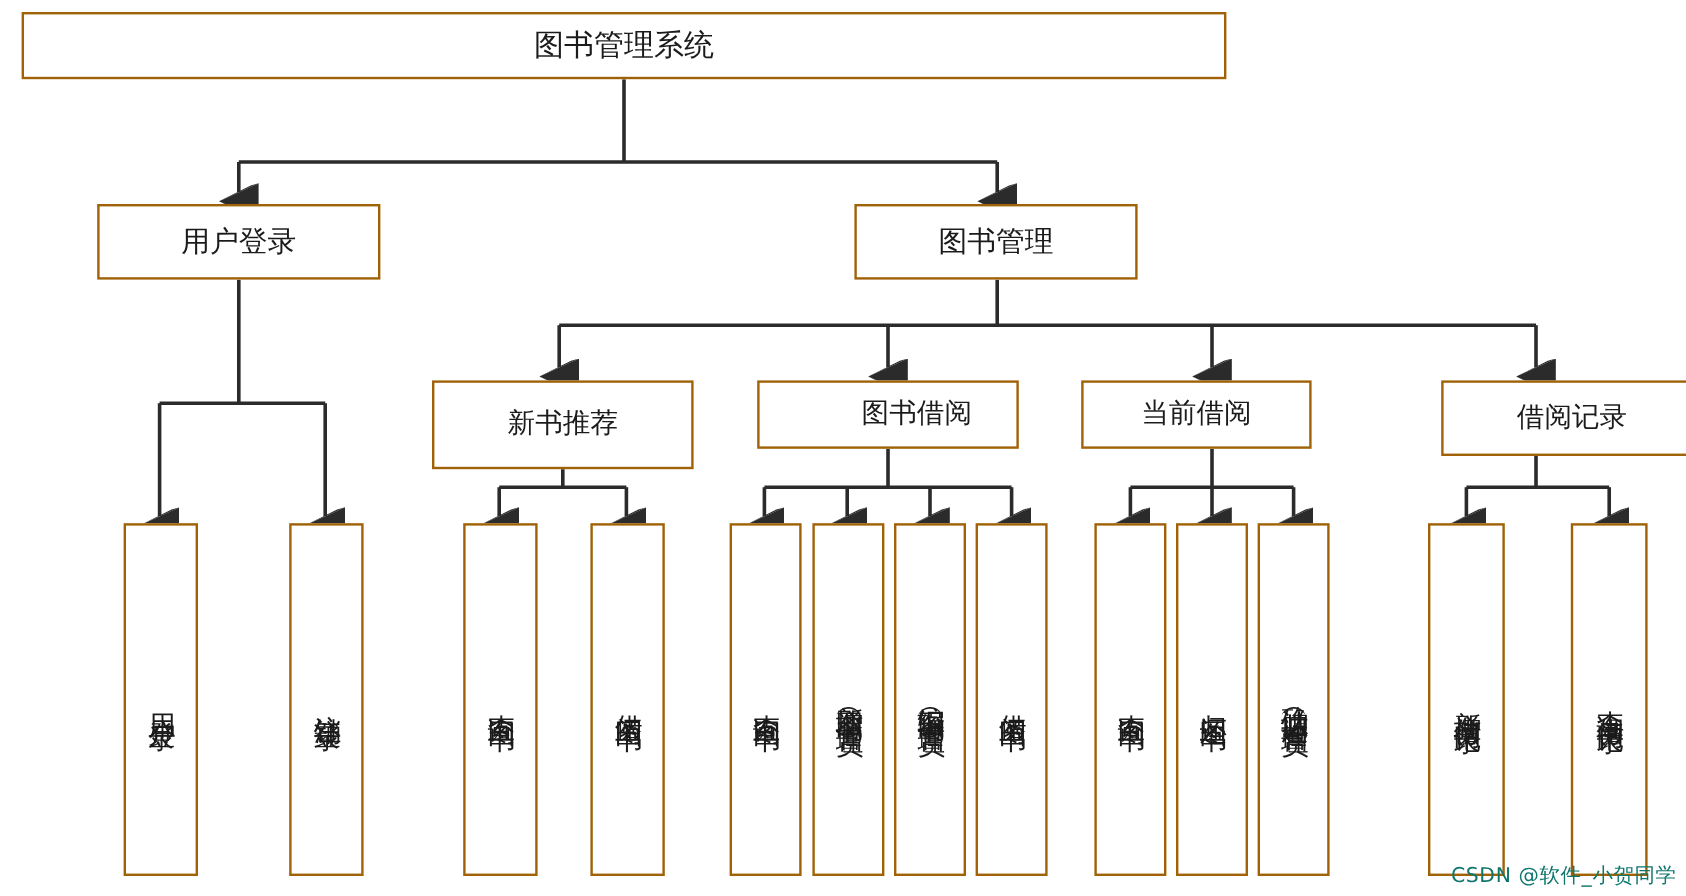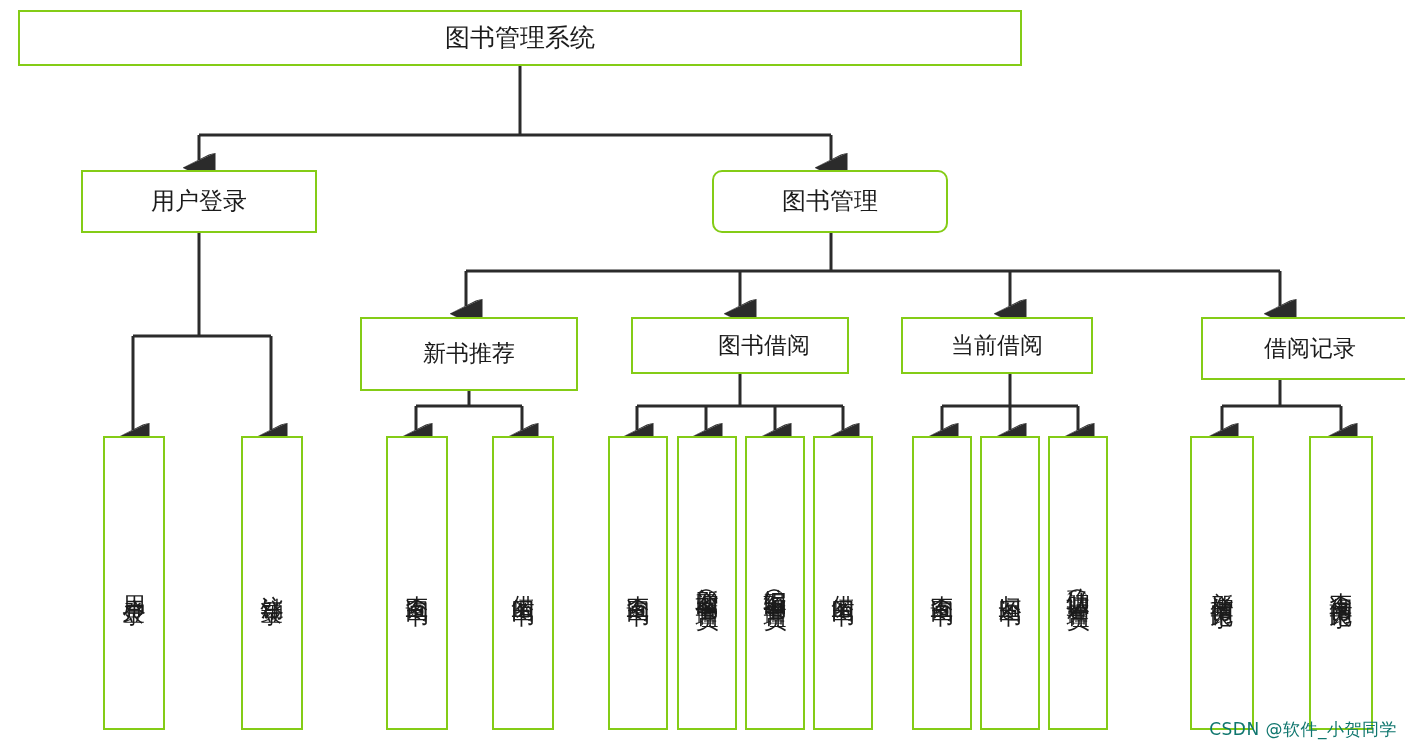--- a/index.html
+++ b/index.html
@@ -20,21 +20,21 @@
     left: 0;
     top: 0;
     width: 1405px;
     height: 747px;
     pointer-events: none;
   }
   .node {
     position: absolute;
     box-sizing: border-box;
     background: #ffffff;
-    border: 2px solid #84cc16;
+    border: 2px solid #a16207;
     display: flex;
     align-items: center;
     justify-content: center;
     z-index: 2;
   }
   .node .label {
     color: #1b1b1b;
     text-align: center;
     line-height: 1.28;
     white-space: nowrap;
@@ -122,21 +122,21 @@
     </g>
   </svg>
 
   <div class="node node-root" style="left:18px; top:10px; width:1004px; height:56px;">
     <span class="label">图书管理系统</span>
   </div>
 
   <div class="node node-l2" style="left:81px; top:170px; width:236px; height:63px;">
     <span class="label">用户登录</span>
   </div>
-  <div class="node node-l2" style="left:712px; top:170px; width:236px; height:63px;border-radius:10px;">
+  <div class="node node-l2" style="left:712px; top:170px; width:236px; height:63px;">
     <span class="label">图书管理</span>
   </div>
 
   <div class="node node-l3" style="left:360px; top:317px; width:218px; height:74px;">
     <span class="label">新书推荐</span>
   </div>
   <div class="node node-l3" style="left:631px; top:317px; width:218px; height:57px;padding-left:48px;">
     <span class="label">图书借阅</span>
   </div>
   <div class="node node-l3" style="left:901px; top:317px; width:192px; height:57px;">

